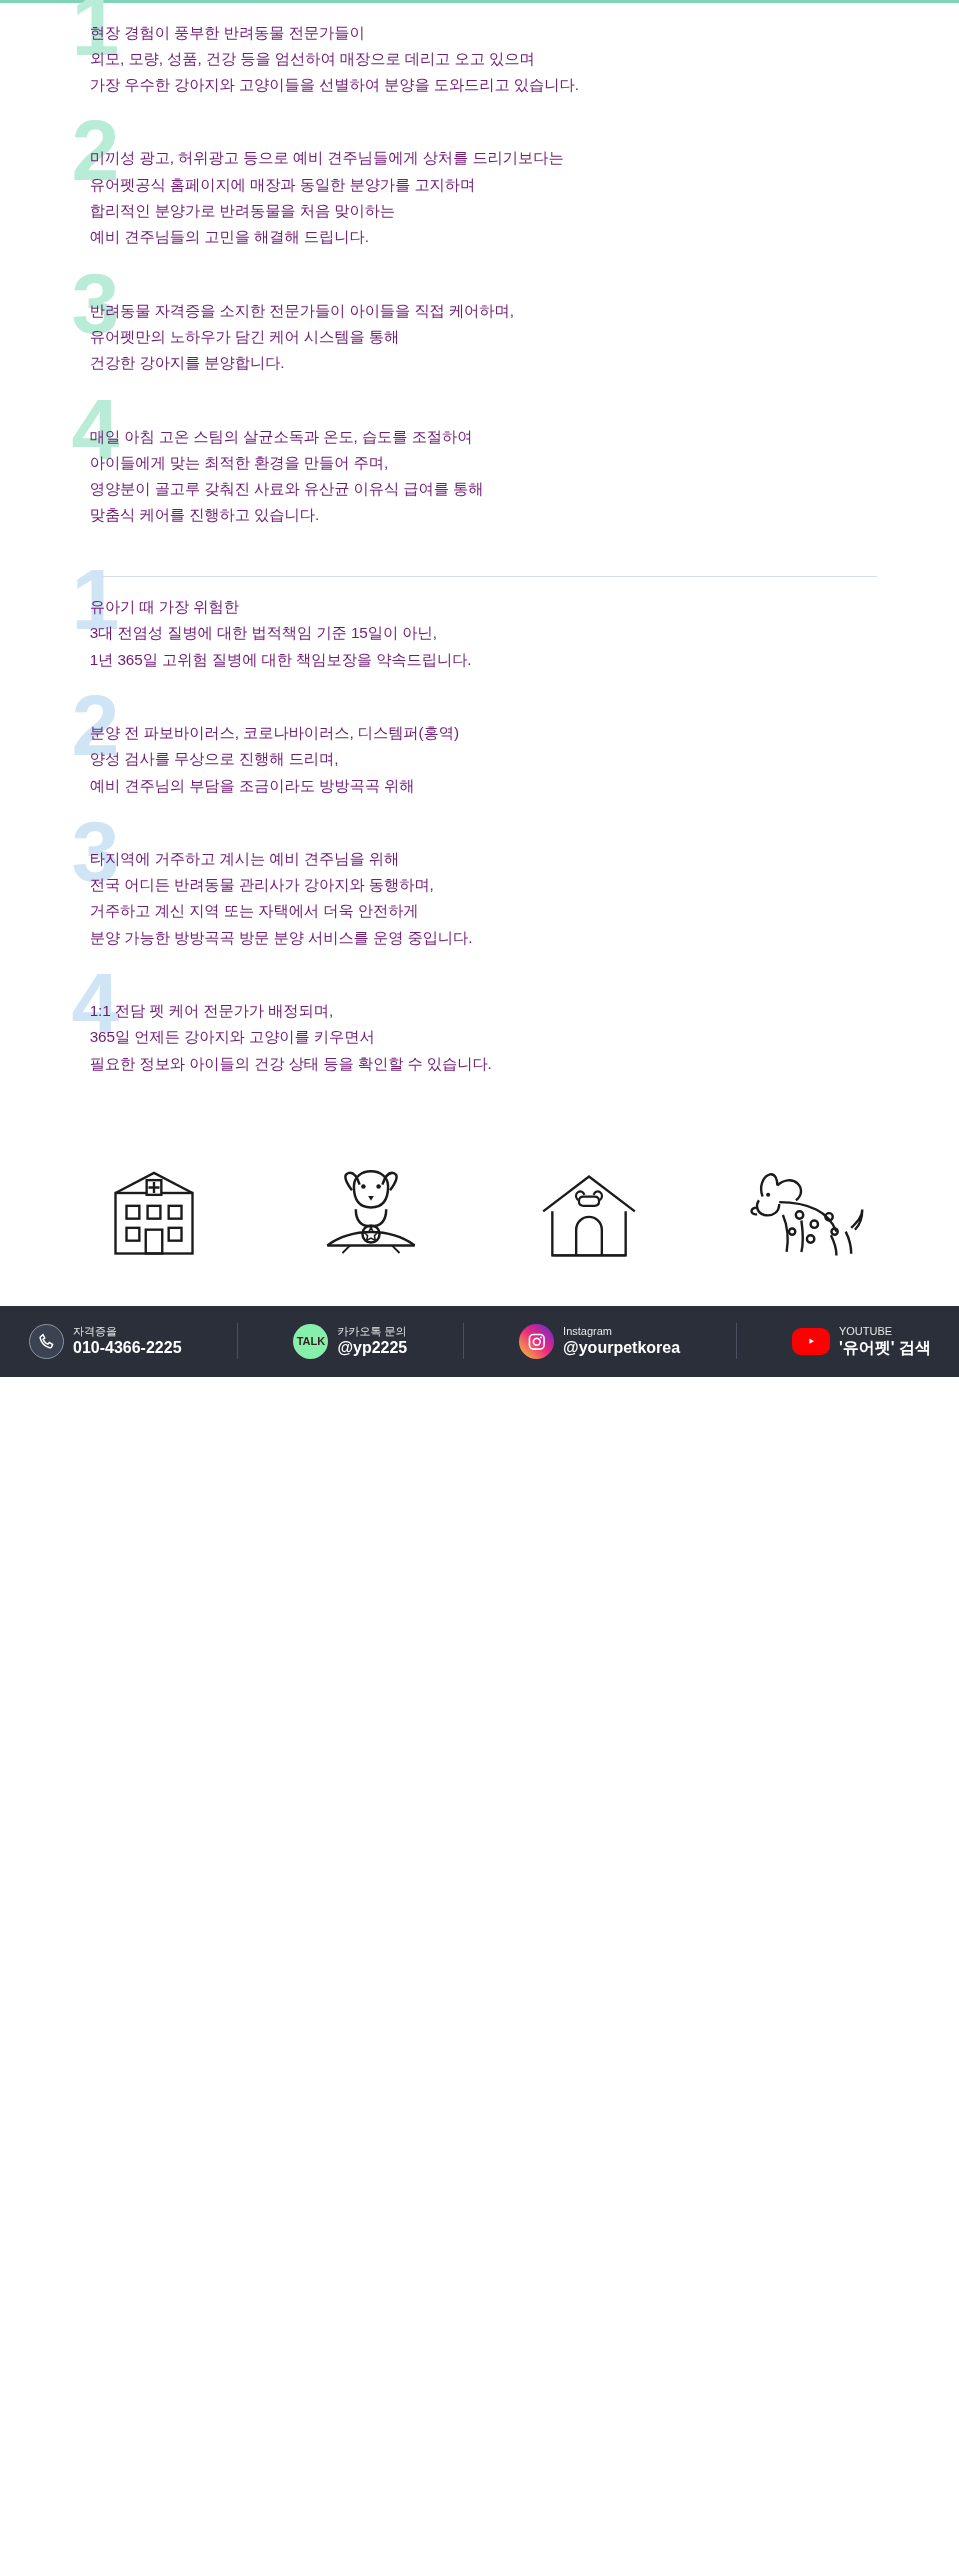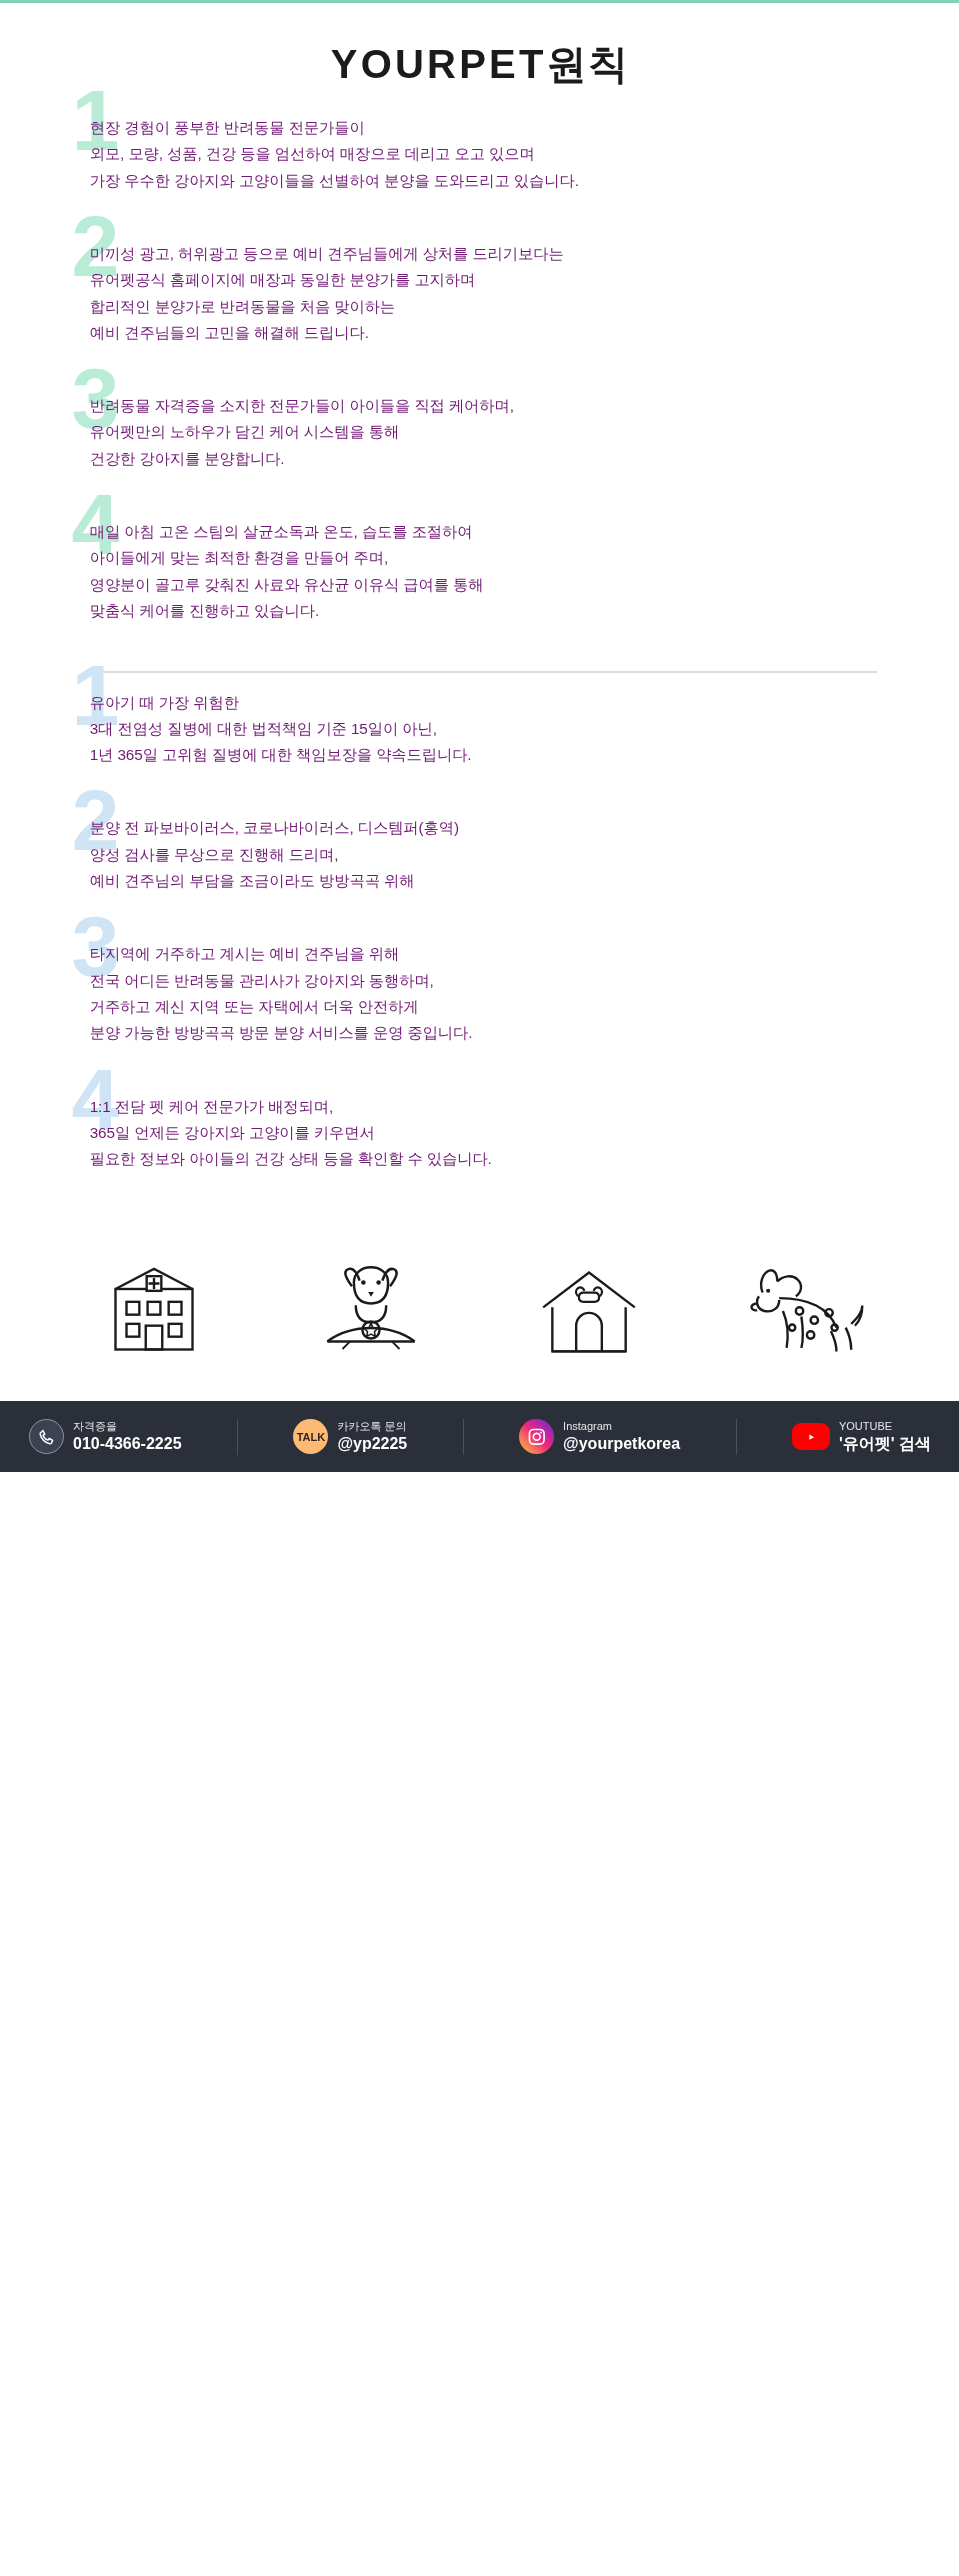--- a/index.html
+++ b/index.html
@@ -96,36 +96,33 @@
   .fitem { display: flex; align-items: center; gap: 9px; }
   .fitem .txt { color: #ffffff; line-height: 1.25; }
   .fitem .txt .small { font-size: 11px; color: #e8e8e8; }
   .fitem .txt .big { font-size: 16px; font-weight: bold; color: #ffffff; }
   .badge {
     width: 35px; height: 35px; border-radius: 50%;
     display: flex; align-items: center; justify-content: center;
     flex: 0 0 auto;
   }
   .badge.phone { background: #3b4252; border: 1.3px solid #8d93a3; }
-  .badge.talk { background: #fdba74; color: #381e1f; font-weight: bold; font-size: 11px; border-radius: 50%; }
+  .badge.talk { background: #86efac; color: #381e1f; font-weight: bold; font-size: 11px; border-radius: 50%; }
   .badge.insta { background: linear-gradient(45deg,#f9ce34,#ee2a7b,#6228d7); }
   .badge.yt { background: #ff0000; border-radius: 9px; width: 38px; height: 27px; }
   .sep { width: 0.6px; height: 36px; background: #4a5060; }
 </style>
 </head>
 <body>
 
 <div class="page">
 
   <div class="top-rule"></div>
 
   <div>
-    <div class="section-title">
-      <span class="en">YOURPET</span><span>원칙</span>
-    </div>
 
     <div class="blocks">
 
       <div class="block green">
         <div class="num">1</div>
         <div class="lines">
           <div>현장 경험이 풍부한 반려동물 전문가들이</div>
           <div>외모, 모량, 성품, 건강 등을 엄선하여 매장으로 데리고 오고 있으며</div>
           <div>가장 우수한 강아지와 고양이들을 선별하여 분양을 도와드리고 있습니다.</div>
         </div>

